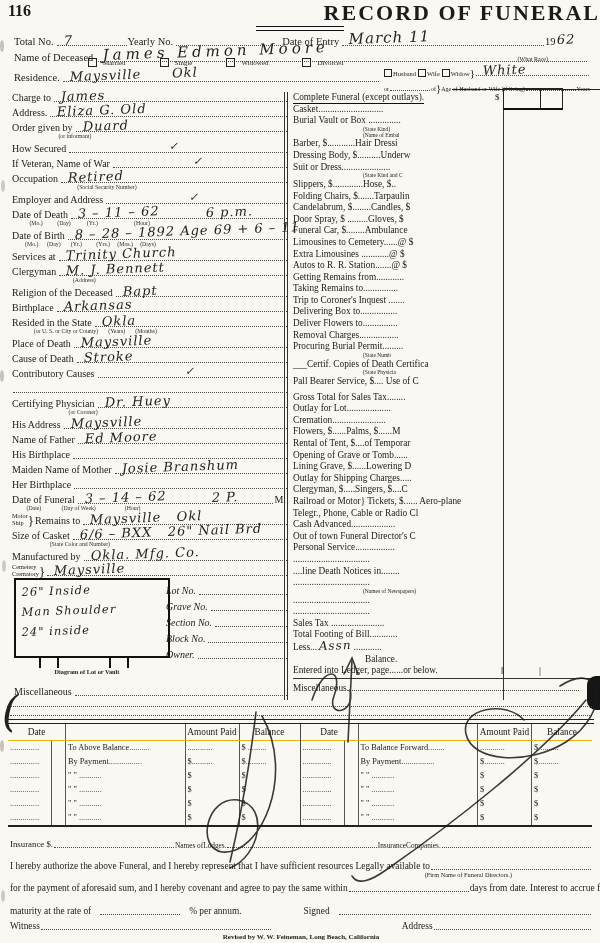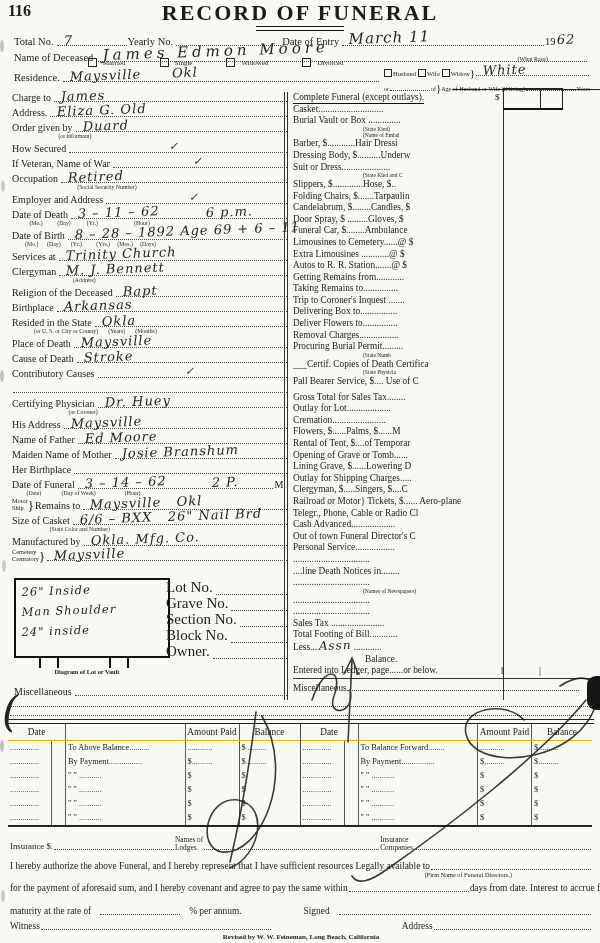--- a/index.html
+++ b/index.html
@@ -1,19 +1,19 @@
 <!DOCTYPE html>
 <html><head>
 <meta charset="utf-8">
 <style>
   html,body{margin:0;padding:0;background:#6f6f6f;}
   .page{position:relative;width:600px;height:943px;background:#f9f8f3;color:#1b1b1b;
         font-family:"Liberation Serif",serif;overflow:hidden;margin:0 auto;}
   .pageno{position:absolute;left:8px;top:2px;font-size:16px;font-weight:bold;}
-  .title{position:absolute;top:0;left:0;right:0;text-align:center;font-size:22px;font-weight:bold;letter-spacing:2px;}
+  .title{position:absolute;top:0;left:0;right:0;text-align:right;font-size:22px;font-weight:bold;letter-spacing:2px;}
   .title-rule{position:absolute;top:26px;left:256px;width:88px;height:3px;border-top:1.5px solid #111;border-bottom:1px solid #111;}
   .smudge{position:absolute;left:0;top:40px;width:4px;height:12px;background:#9a968e;border-radius:50%;opacity:.55;
         box-shadow:1px 140px 0 #a8a49c,0 330px 0 #9a968e,2px 520px 0 #a8a49c,0 700px 0 #9a968e,1px 850px 0 #a8a49c;}
   
   .hrow,.frow{display:flex;align-items:flex-end;white-space:nowrap;font-size:10px;position:relative;}
   .flabel{padding-right:2px;}
   .leader{flex:1 1 auto;border-bottom:1px dotted #4a4a4a;height:11px;position:relative;margin:0 1px 1px 1px;min-width:8px;}
   .w40{flex:0 0 40px}.w70{flex:0 0 70px}.w80{flex:0 0 80px}.w105{flex:0 0 105px}.w120{flex:0 0 120px}.w230{flex:0 0 230px}
   .grow{flex:1 1 auto}
   .ml{}
@@ -48,21 +48,21 @@
   .flabel.tail{padding-left:1px;}
   
   #diagram-row{position:absolute;top:578px;left:14px;width:274px;display:flex;}
   .dwrap{width:152px;}
   #diagram-box{width:140px;height:72px;border:2.5px solid #111;padding:2px 6px;}
   .dline{font-size:11.5px;line-height:20px;white-space:nowrap;}
   .dlegs{display:flex;justify-content:space-around;width:140px;height:10px;}
   .leg{width:16px;height:10px;border-left:2.5px solid #111;border-right:2.5px solid #111;}
   .dcaption{font-size:6.3px;text-align:center;width:146px;font-weight:bold;}
   #lot-list{flex:1;padding-top:2px;}
-  #lot-list .frow{height:16px;font-size:15px;}
+  #lot-list .frow{height:16px;font-size:10px;font-style:italic;}
   #misc-row{position:absolute;top:682px;left:14px;width:274px;height:15px;font-size:10px;}
   .dotline{position:absolute;left:10px;right:8px;border-top:1px dotted #4a4a4a;}
   .bigparen{position:absolute;left:2px;top:692px;font-size:42px;font-family:"DejaVu Serif",serif;font-style:italic;color:#222;line-height:40px;}
   
   #charges-panel{position:absolute;top:92px;left:287px;width:210px;height:608px;border-left:1px solid #333;border-right:1px solid #333;padding-left:5px;}
   #charges-panel::before{content:"";position:absolute;left:-4px;top:0;bottom:0;width:1px;background:#333;}
   .citem{font-size:9.3px;line-height:11.6px;white-space:pre;overflow:visible;}
   .citem.gap{margin-top:4px;}
   .citem.indent{padding-left:72px;}
   .cu{border-bottom:1.6px solid #111;padding-bottom:1px;}
@@ -86,21 +86,21 @@
   .half.lefthalf{border-right:1px solid #444;}
   .pt-row{display:grid;grid-template-columns:58px 1fr 54px 60px;height:14px;}
   .pt-head{height:16px;border-bottom:1px solid #eab308;}
   .pt-c{border-right:1px solid #555;overflow:hidden;white-space:nowrap;font-size:8.3px;line-height:14px;padding-left:2px;}
   .pt-head .pt-c{text-align:center;font-size:9.3px;line-height:16px;padding-left:0;}
   .pt-c.c-bal{border-right:none;}
   .dc{position:relative;}
   .dc::after{content:"";position:absolute;right:13px;top:0;height:100%;border-right:1px solid #555;}
   
   #insurance-row{position:absolute;top:836px;left:10px;right:8px;display:flex;align-items:flex-end;font-size:8.8px;white-space:nowrap;}
-  .stack2{display:inline-flex;flex-direction:column;font-size:7.3px;line-height:7.5px;}
+  .stack2{display:inline-flex;font-size:7.3px;line-height:7.5px;}
   #auth{position:absolute;top:856px;left:10px;right:8px;font-size:9.4px;}
   .aline{display:flex;align-items:flex-end;white-space:nowrap;height:15px;}
   .firmhint{font-size:6.3px;text-align:right;padding-right:80px;height:7px;line-height:7px;}
   .gap60{flex:0 0 46px;}
   .gapx{flex:0 0 130px;}
   .third{margin-top:8px;gap:8px;}
   .revised{text-align:center;font-size:7px;margin-top:2px;font-weight:bold;}
   #scrawl{position:absolute;left:0;top:0;pointer-events:none;}
 </style>
 </head>
@@ -318,20 +318,24 @@
         <span class="flabel">His Address</span>
         <span class="leader">
           <span class="hw inleader">Maysville</span>
         </span>
       </div>
       <div class="frow">
         <span class="flabel">Name of Father</span>
         <span class="leader">
           <span class="hw inleader">Ed Moore</span>
         </span>
+      </div>
+      <div class="frow">
+        <span class="flabel">His Birthplace</span>
+        <span class="leader"></span>
       </div>
       <div class="frow">
         <span class="flabel">Maiden Name of Mother</span>
         <span class="leader">
           <span class="hw inleader">Josie Branshum</span>
         </span>
       </div>
       <div class="frow">
         <span class="flabel">Her Birthplace</span>
         <span class="leader"></span>

